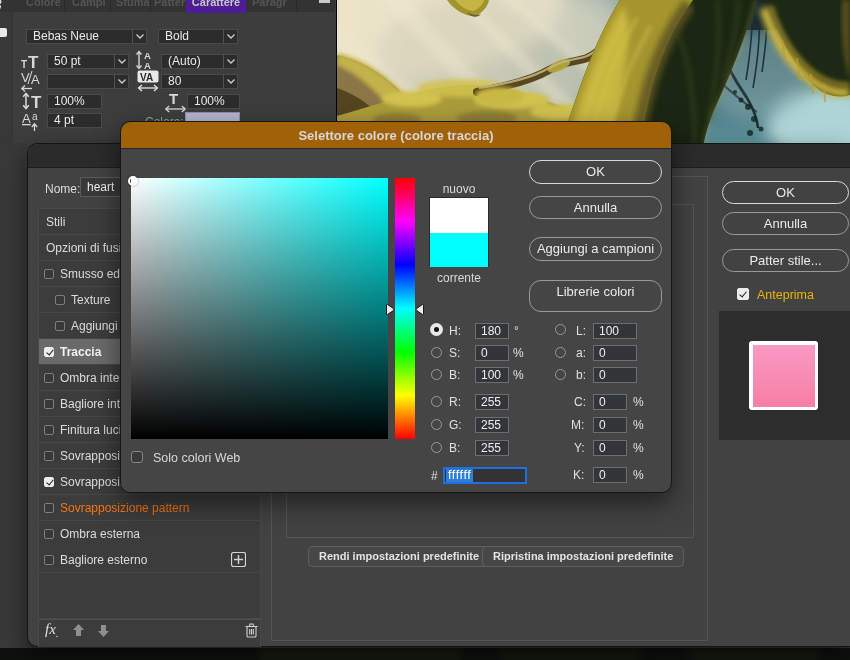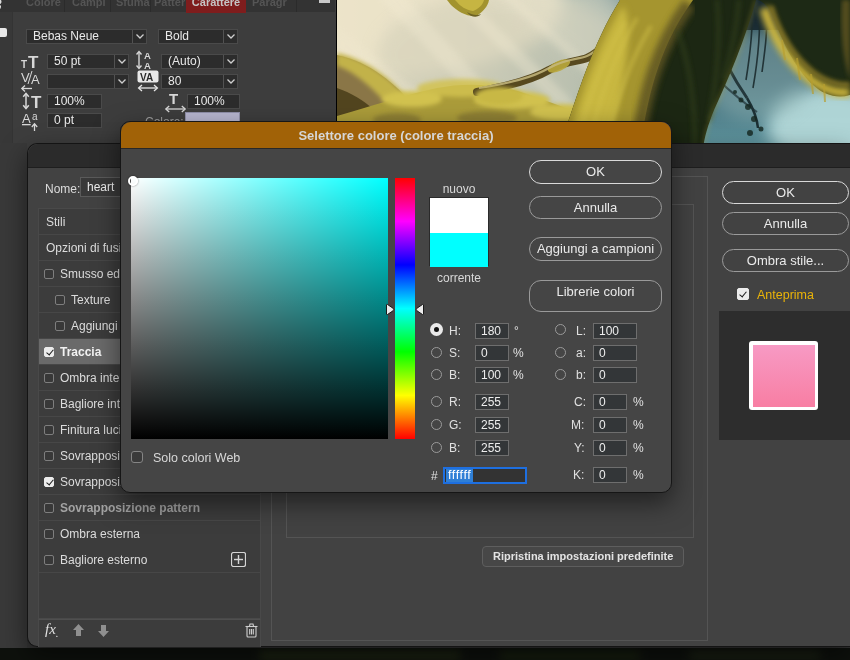--- a/index.html
+++ b/index.html
@@ -9,21 +9,21 @@
   #stage { position:relative; width:850px; height:660px; }
 
   
   #charpanel { left:0; top:0; width:337px; height:310px; background:#3d3d3d;
     border-right:1px solid #000; z-index:10; }
   #tabbar { left:0; top:0; width:335px; height:12px; background:#333333; }
   .tab { position:absolute; top:-4px; font-size:11px; font-weight:bold;
     color:#555555; line-height:12px; }
   .tabdiv { position:absolute; top:0; width:1px; height:12px; background:#2b2b2b; }
   #activetab { position:absolute; left:186px; top:0; width:60px; height:13px;
-    background:#7f1d1d; color:#c6c6c6; font-size:11px; font-weight:bold;
+    background:#4c1d95; color:#c6c6c6; font-size:11px; font-weight:bold;
     text-align:center; overflow:hidden; }
   #activetab span { position:relative; top:-4px; }
   #hamb { position:absolute; left:319px; top:0; width:11px; height:3px; background:#c9c9c9; }
 
   .fld { position:absolute; background:#2c2c2c; border:1px solid #4a4a4a;
     color:#e9e9e9; font-size:12px; line-height:13px; padding-left:6px; height:15px;
     white-space:nowrap; }
   .fld .chev { position:absolute; right:0; top:0; width:14px; height:13px;
     border-left:1px solid #525252; }
   .chev svg, .chevonly svg { position:absolute; left:3px; top:4px; }
@@ -263,21 +263,21 @@
       </div>
     <div class="fld" style="left:161px;top:74px;width:77px;">80<span class="chev">
           <svg width="9" height="6">
             <path d="M0.5 0.5 L4 4 L7.5 0.5" stroke="#cfcfcf" stroke-width="1.3" fill="none"></path>
           </svg>
         </span></div>
 
     <div class="fld" style="left:47px;top:94px;width:55px;">100%</div>
     <div class="fld" style="left:187px;top:94px;width:53px;">100%</div>
 
-    <div class="fld" style="left:47px;top:113px;width:55px;">0 pt</div>
+    <div class="fld" style="left:47px;top:113px;width:55px;">4 pt</div>
     <div class="abs" style="left:145px;top:115px;color:#9e9e9e;font-size:12px;">Colore:</div>
     <div class="abs" style="left:185px;top:112px;width:55px;height:14px;background:#b6b5cf;border:1px solid #8f8fa8;"></div>
 
     <svg class="abs" style="left:21px;top:51px;" width="24" height="20" viewBox="0 0 24 20">
       <g fill="#d8d8d8" font-family="Liberation Sans" font-weight="bold">
         <text x="0" y="17" font-size="10">T</text>
         <text x="7" y="17" font-size="17">T</text>
       </g>
     </svg>
     <svg class="abs" style="left:136px;top:49px;" width="24" height="22" viewBox="0 0 24 22">
@@ -382,21 +382,21 @@
       <div class="row">
           <span class="cb"></span>
           <span class="txt">Sovrapposizione colore</span>
         </div>
       <div class="row">
           <span class="cb on"></span>
           <span class="txt">Sovrapposizione sfumatura</span>
         </div>
       <div class="row">
           <span class="cb"></span>
-          <span class="txt" style="color:#a3a3a3;font-weight:bold;">Sovrapposizione pattern</span>
+          <span class="txt" style="color:#f97316;">Sovrapposizione pattern</span>
         </div>
       <div class="row" style="border-bottom:none;">
           <span class="cb"></span>
           <span class="txt">Ombra esterna</span>
         </div>
       <div class="row">
           <span class="cb"></span>
           <span class="txt">Bagliore esterno</span>
         </div>
     </div>
@@ -421,25 +421,26 @@
       </g>
     </svg>
     <svg class="abs" style="left:203px;top:408px;" width="15" height="15" viewBox="0 0 15 15">
       <rect x="0.5" y="0.5" width="14" height="14" rx="2" stroke="#d5d5d5" fill="none" stroke-width="1.2"></rect>
       <line x1="7.5" y1="3" x2="7.5" y2="12" stroke="#d5d5d5" stroke-width="1.4"></line>
       <line x1="3" y1="7.5" x2="12" y2="7.5" stroke="#d5d5d5" stroke-width="1.4"></line>
     </svg>
 
     <div class="abs" style="left:243px;top:32px;width:437px;height:465px;border:1px solid #545454;"></div>
     <div class="abs" style="left:258px;top:60px;width:408px;height:334px;border:1px solid #545454;"></div>
+    <div class="abs sqbtn" style="left:280px;top:402px;">Rendi impostazioni predefinite</div>
     <div class="abs sqbtn" style="left:454px;top:402px;">Ripristina impostazioni predefinite</div>
 
     <div class="abs pillbtn def" style="left:694px;top:37px;">OK</div>
     <div class="abs pillbtn" style="left:694px;top:68px;">Annulla</div>
-    <div class="abs pillbtn" style="left:694px;top:105px;">Ombra stile...</div>
+    <div class="abs pillbtn" style="left:694px;top:105px;">Patter stile...</div>
     <span class="cb on abs" style="left:709px;top:144px;width:12px;height:12px;margin:0;"></span>
     <div class="abs" style="left:729px;top:144px;color:#eab308;font-size:12.5px;">Anteprima</div>
     <div class="abs" style="left:691px;top:167px;width:132px;height:129px;background:#2d2d2d;"></div>
     <div class="abs" style="left:721px;top:197px;width:69px;height:69px;background:#fff;border-radius:3px;padding:3.5px;">
       <div style="width:100%;height:100%;background:linear-gradient(to bottom,#f79ac4,#f87ea3);"></div>
     </div>
   </div>
 
   <div class="abs" id="picker">
     <div class="abs" id="pkt">Selettore colore (colore traccia)</div>

